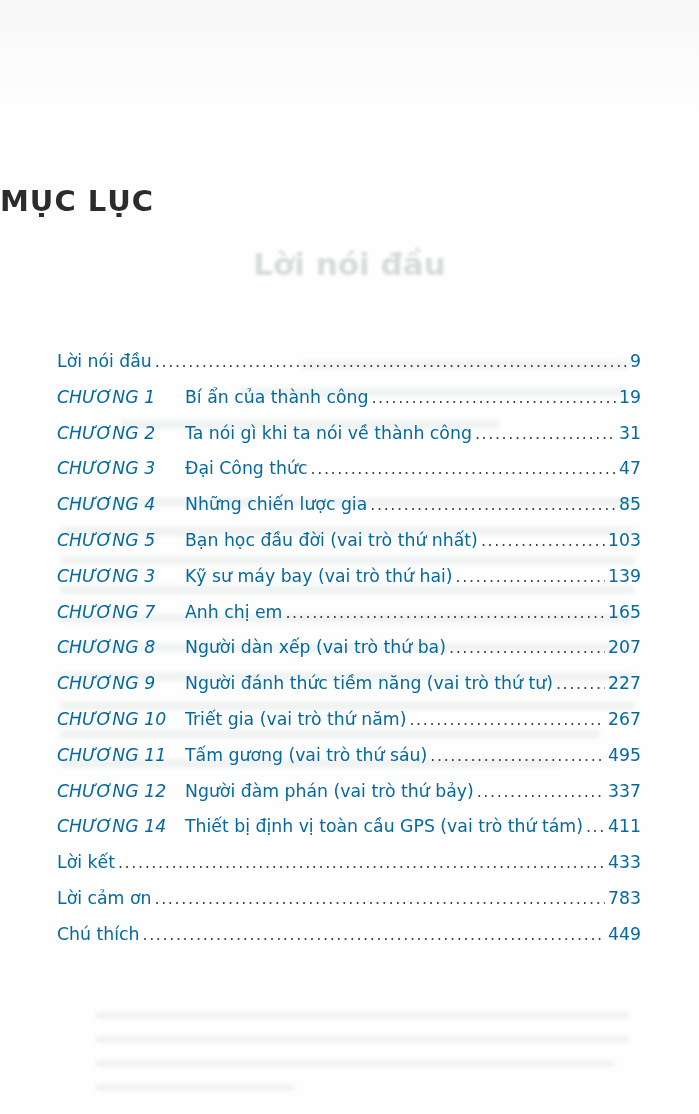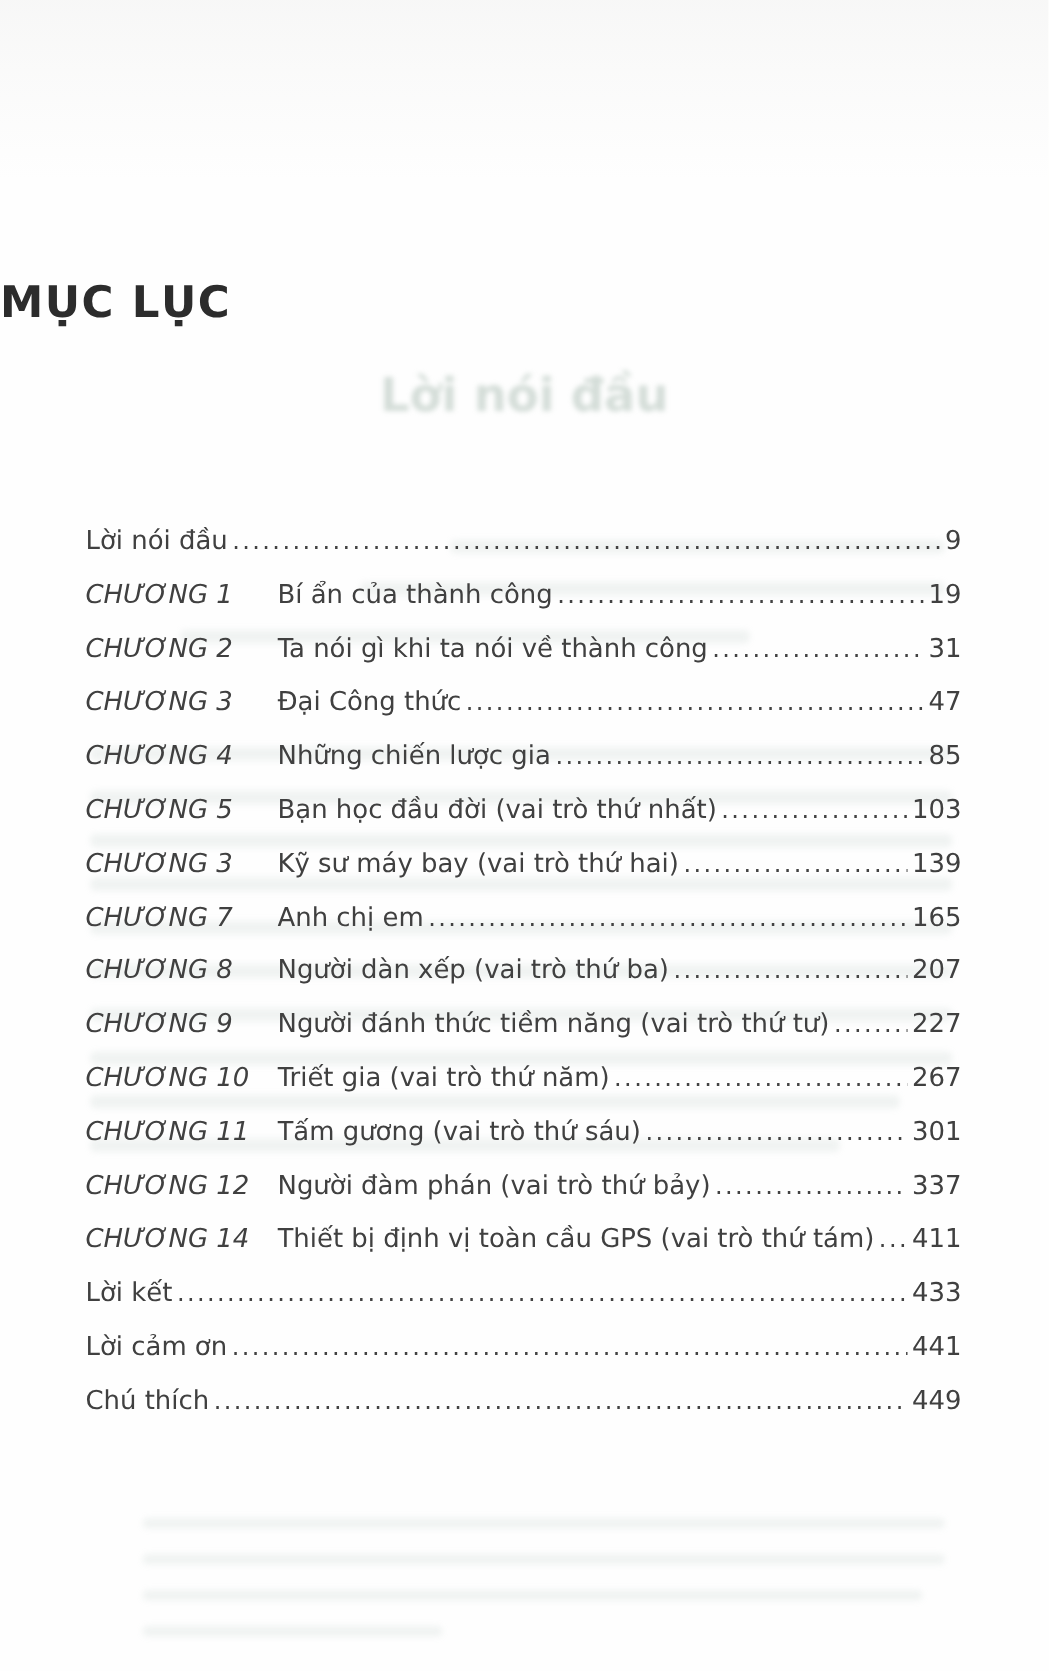--- a/index.html
+++ b/index.html
@@ -54,21 +54,21 @@
     position: absolute;
     top: 351px;
     left: 57px;
     right: 58px;
   }
   .row {
     display: flex;
     align-items: baseline;
     height: 35.8px;
     font-size: 17.3px;
-    color: #404040;
+    color: #0369a1;
     white-space: nowrap;
   }
   .label {
     flex: none;
     width: 128px;
     font-style: italic;
   }
   .entry-title {
     flex: 0 1 auto;
     overflow: hidden;
@@ -196,21 +196,21 @@
     <span class="label">CHƯƠNG 10</span>
     <span class="entry-title">Triết gia (vai trò thứ năm)</span>
     <span class="dots"></span>
     <span class="pageno">267</span>
   </div>
 
   <div class="row">
     <span class="label">CHƯƠNG 11</span>
     <span class="entry-title">Tấm gương (vai trò thứ sáu)</span>
     <span class="dots"></span>
-    <span class="pageno">301</span>
+    <span class="pageno">495</span>
   </div>
 
   <div class="row">
     <span class="label">CHƯƠNG 12</span>
     <span class="entry-title">Người đàm phán (vai trò thứ bảy)</span>
     <span class="dots"></span>
     <span class="pageno">337</span>
   </div>
 
 
@@ -225,21 +225,21 @@
 
     <span class="entry-title">Lời kết</span>
     <span class="dots"></span>
     <span class="pageno">433</span>
   </div>
 
   <div class="row no-label">
 
     <span class="entry-title">Lời cảm ơn</span>
     <span class="dots"></span>
-    <span class="pageno">441</span>
+    <span class="pageno">783</span>
   </div>
 
   <div class="row no-label">
 
     <span class="entry-title">Chú thích</span>
     <span class="dots"></span>
     <span class="pageno">449</span>
   </div>
 </div>
 

